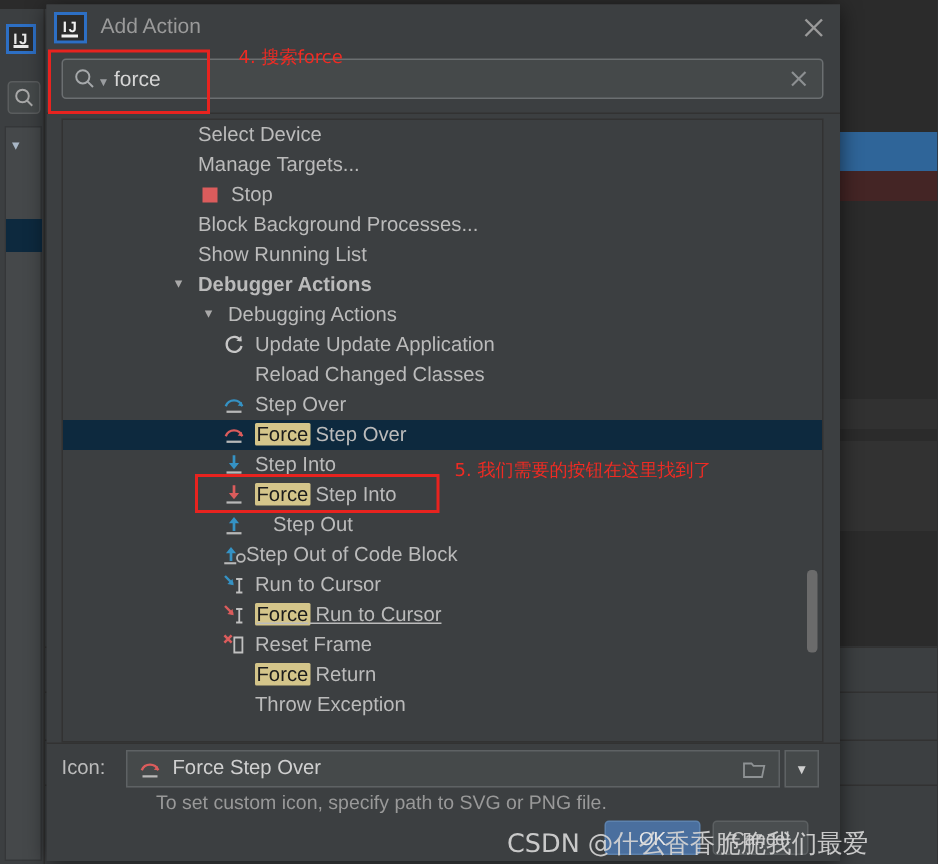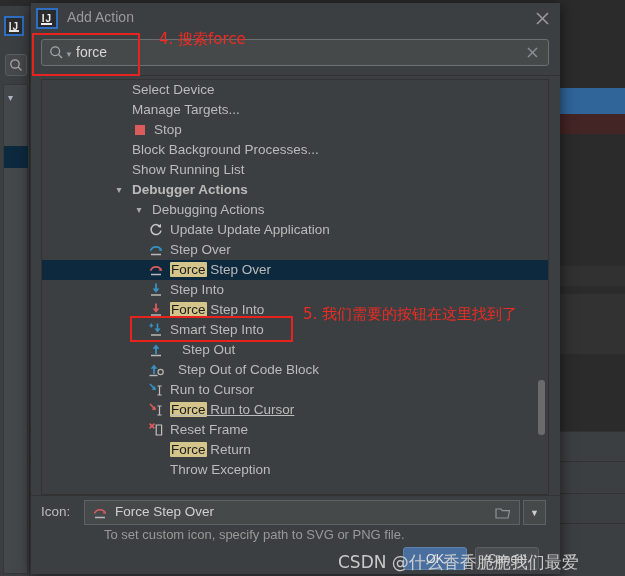--- a/index.html
+++ b/index.html
@@ -141,21 +141,21 @@
     background: #4a4e50; border: 1px solid #5c6062; border-radius: 3px;
     color: #c8c8c8; font-size: 12.5px; display: flex; align-items: center; justify-content: center;
     cursor: pointer;
   }
 
   
   .anno-box { position: absolute; border: 2px solid #e8231f; pointer-events: none; }
   .anno-box.search { left: 32px; top: 33px; width: 108px; height: 43px; }
   .anno-box.force-into { left: 130px; top: 316px; width: 163px; height: 26px; }
   .anno-text {
-    position: absolute; color: #ef2b23; font-size: 15px;
+    position: absolute; color: #ef2b23; font-size: 12px;
     font-family: "DejaVu Sans", sans-serif; white-space: nowrap;
   }
   .anno-text.t4 { left: 159px; top: 30px; }
   .anno-text.t5 { left: 303px; top: 305px; }
 
   .watermark {
     position: absolute; left: 338px; top: 551px;
     font-size: 17px; color: #d4d4d4; opacity: 0.93;
     font-family: "DejaVu Sans", sans-serif; white-space: nowrap;
     pointer-events: none;
@@ -260,20 +260,23 @@
             <span class="lbl" style="left: 110px;">Debugging Actions</span>
           </div>
           <div class="row">
             <span class="ico" style="left: 106px;"><svg width="16" height="16" viewBox="0 0 16 16">
                 <path d="M12.5 5.2 A5 5 0 1 0 13 8.6" fill="none" stroke="#c7c7c7" stroke-width="1.5"></path>
                 <path d="M12.9 1.8 L13.1 5.6 L9.6 5.1 Z" fill="#c7c7c7"></path>
               </svg></span>
             <span class="lbl" style="left: 128px;">Update Update Application</span>
           </div>
           <div class="row">
+            <span class="lbl" style="left: 128px;">Reload Changed Classes</span>
+          </div>
+          <div class="row">
             <span class="ico" style="left: 106px;"><svg width="16" height="16" viewBox="0 0 16 16">
                 <path d="M2.5 8.8 C4.5 3.6, 11.5 3.6, 13.5 8.8" fill="none" stroke="#3592c4" stroke-width="1.6"></path>
                 <path d="M13.5 8.8 L10.4 8.4 L13.2 5.8 Z" fill="#3592c4"></path>
                 <line x1="3" y1="12.5" x2="13" y2="12.5" stroke="#b8b8b8" stroke-width="1.5"></line>
               </svg></span>
             <span class="lbl" style="left: 128px;">Step Over</span>
           </div>
           <div class="row sel">
             <span class="ico" style="left: 106px;"><svg width="16" height="16" viewBox="0 0 16 16">
                 <path d="M2.5 8.8 C4.5 3.6, 11.5 3.6, 13.5 8.8" fill="none" stroke="#db5c5c" stroke-width="1.6"></path>
@@ -290,47 +293,37 @@
               </svg></span>
             <span class="lbl" style="left: 128px;">Step Into</span>
           </div>
           <div class="row">
             <span class="ico" style="left: 106px;"><svg width="16" height="16" viewBox="0 0 16 16">
                 <line x1="8" y1="1.5" x2="8" y2="8" stroke="#db5c5c" stroke-width="1.8"></line>
                 <path d="M8 10.8 L4.6 6.6 L11.4 6.6 Z" fill="#db5c5c"></path>
                 <line x1="3" y1="13" x2="13" y2="13" stroke="#b8b8b8" stroke-width="1.5"></line>
               </svg></span>
             <span class="lbl" style="left: 128px;"><span class="hl">Force</span> Step Into</span>
-          </div>
-          <div class="row">
-            <span class="ico" style="left: 106px;"><svg width="16" height="16" viewBox="0 0 16 16">
-                <line x1="9.5" y1="1.5" x2="9.5" y2="7.5" stroke="#3592c4" stroke-width="1.6"></line>
-                <path d="M9.5 10.4 L6.4 6.4 L12.6 6.4 Z" fill="#3592c4"></path>
-                <line x1="3.3" y1="1.6" x2="3.3" y2="5.6" stroke="#3592c4" stroke-width="1.4"></line>
-                <line x1="1.4" y1="3.6" x2="5.2" y2="3.6" stroke="#3592c4" stroke-width="1.4"></line>
-                <line x1="3" y1="13" x2="13" y2="13" stroke="#b8b8b8" stroke-width="1.5"></line>
-              </svg></span>
-            <span class="lbl" style="left: 128px;">Smart Step Into</span>
           </div>
           <div class="row">
             <span class="ico" style="left: 106px;"><svg width="16" height="16" viewBox="0 0 16 16">
                 <line x1="8" y1="12" x2="8" y2="5.5" stroke="#3592c4" stroke-width="1.8"></line>
                 <path d="M8 2.6 L4.6 6.8 L11.4 6.8 Z" fill="#3592c4"></path>
                 <line x1="3" y1="13.5" x2="13" y2="13.5" stroke="#b8b8b8" stroke-width="1.5"></line>
               </svg></span>
             <span class="lbl" style="left: 140px;">Step Out</span>
           </div>
           <div class="row">
             <span class="ico" style="left: 106px;"><svg width="16" height="16" viewBox="0 0 16 16">
                 <line x1="6" y1="12" x2="6" y2="5.5" stroke="#3592c4" stroke-width="1.8"></line>
                 <path d="M6 2.6 L2.6 6.8 L9.4 6.8 Z" fill="#3592c4"></path>
                 <line x1="1.5" y1="13.5" x2="9.5" y2="13.5" stroke="#b8b8b8" stroke-width="1.4"></line>
                 <circle cx="12.6" cy="10" r="2.6" fill="none" stroke="#b8b8b8" stroke-width="1.2"></circle>
               </svg></span>
-            <span class="lbl" style="left: 136px;">Step Out of Code Block</span>
+            <span class="lbl" style="left: 122px;">Step Out of Code Block</span>
           </div>
           <div class="row">
             <span class="ico" style="left: 106px;"><svg width="16" height="16" viewBox="0 0 16 16">
                 <path d="M2 2 L7.2 7.2" stroke="#3592c4" stroke-width="1.6"></path>
                 <path d="M7.8 8.2 L3.6 7.4 L7 4 Z" fill="#3592c4"></path>
                 <path d="M9.4 4 L13.6 4 M11.5 4 L11.5 13 M9.4 13 L13.6 13" stroke="#c0c0c0" stroke-width="1.2" fill="none"></path>
               </svg></span>
             <span class="lbl" style="left: 128px;">Run to Cursor</span>
           </div>
           <div class="row">

